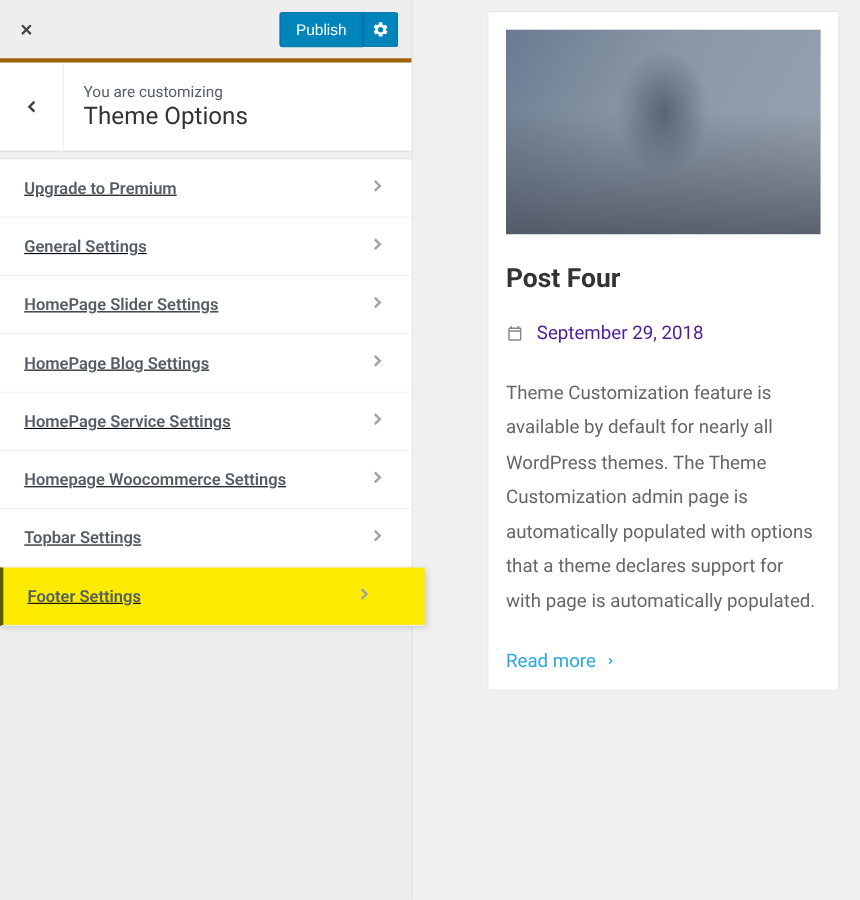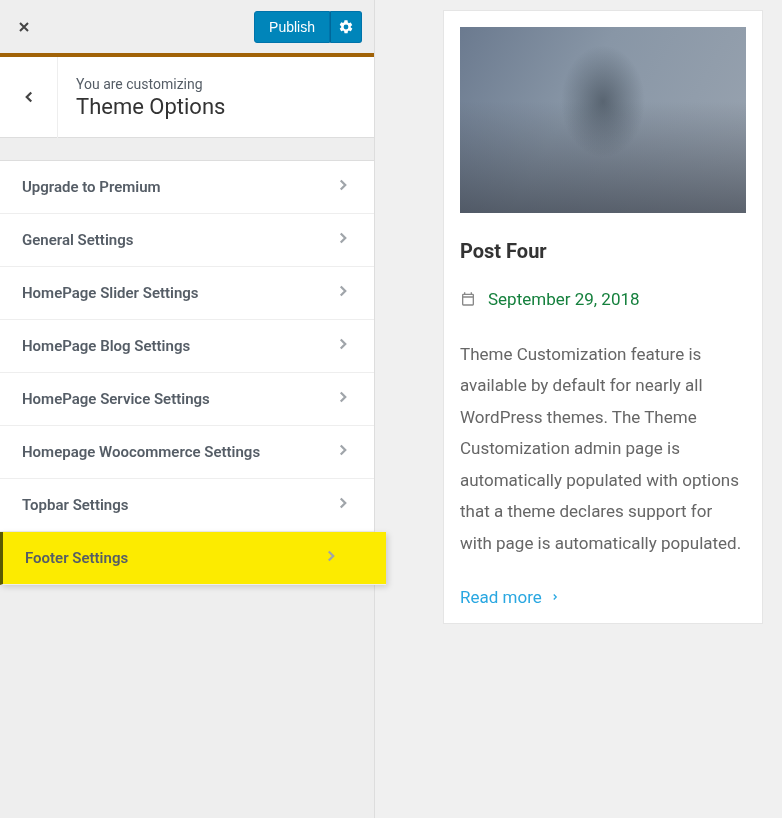--- a/index.html
+++ b/index.html
@@ -90,23 +90,24 @@
       font-size: 14px;
       color: #555d66;
       margin-bottom: 2px;
     }
     .header-title {
       font-size: 22px;
       font-weight: 400;
       color: #333;
     }
     .menu-list {
-      margin-top: 22px;
+      margin-top: 6px;
       background: #fff;
       border-top: 1px solid #ddd;
+      text-decoration: underline;
     }
     .menu-item {
       height: 53px;
       background: #fff;
       border-bottom: 1px solid #eee;
       display: flex;
       align-items: center;
       justify-content: space-between;
       padding: 0 22px;
       cursor: pointer;
@@ -146,31 +147,31 @@
     }
     .card-img::before {
       content: '';
       position: absolute;
       inset: 0;
       background:
         radial-gradient(ellipse 60px 80px at 50% 40%, rgba(40,50,60,0.5), transparent 70%),
         linear-gradient(to top, rgba(50,55,65,0.6), transparent 60%);
     }
     .card-title {
-      font-size: 20px;
+      font-size: 24px;
       font-weight: 700;
       color: #333;
       margin-top: 26px;
     }
     .card-meta {
       display: flex;
       align-items: center;
       gap: 12px;
       margin-top: 26px;
-      color: #15803d;
+      color: #4c1d95;
       font-size: 17px;
     }
     .card-meta svg { width: 16px; height: 16px; fill: #888; }
     .card-body {
       margin-top: 30px;
       font-size: 17px;
       line-height: 1.85;
       color: #666;
     }
     .card-link {

